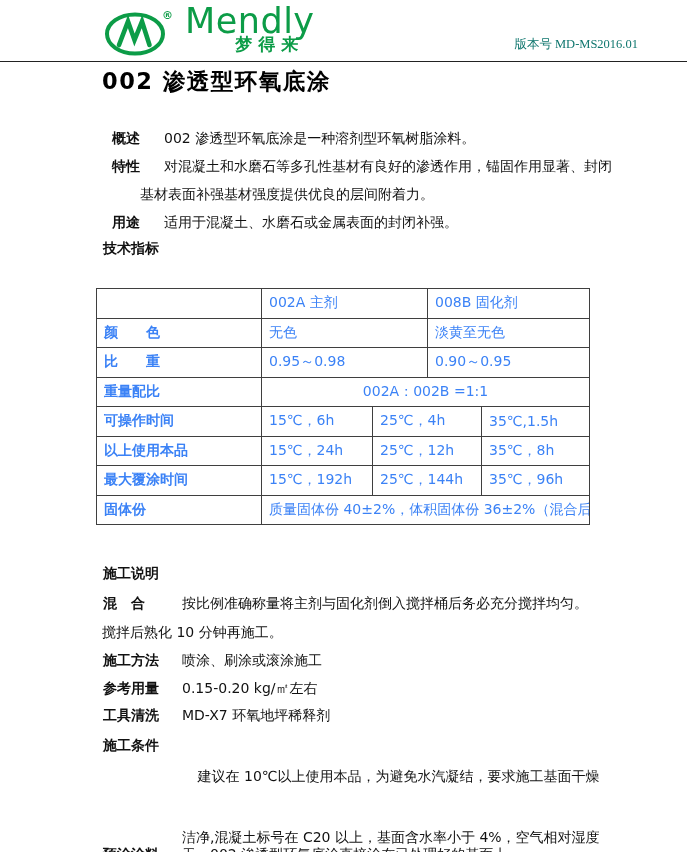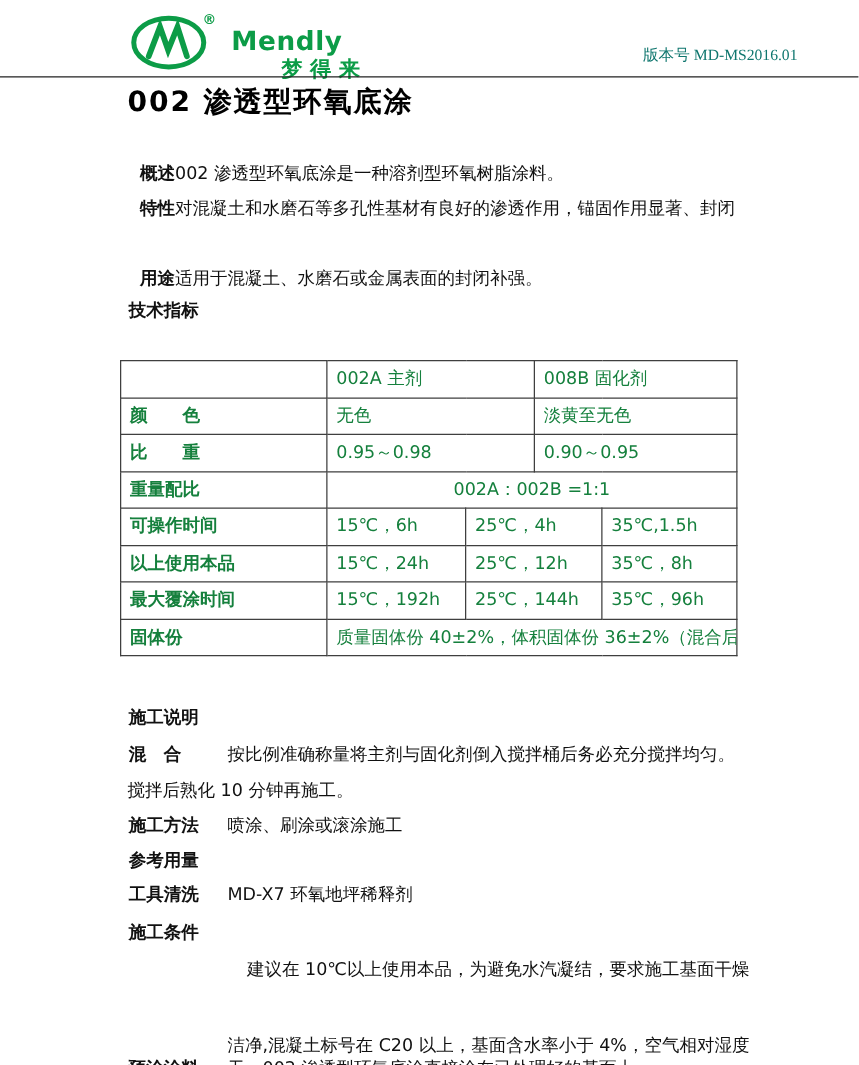--- a/index.html
+++ b/index.html
@@ -13,23 +13,22 @@
     font-family: "DejaVu Sans", sans-serif;
     font-size: 14px;
     overflow: hidden;
   }
 
   
   .logo { position: absolute; left: 104px; top: 8px; display: flex; align-items: flex-start; }
   .logo-mark { display: block; }
   .wordmark { margin-left: 9px; color: #0c9c47; }
   .brand-en {
-    font-size: 21px; font-weight: bold; line-height: 27px; letter-spacing: 0.5px;
+    font-size: 35px; font-weight: normal; line-height: 27px; letter-spacing: 0.5px;
     font-family: "DejaVu Sans", sans-serif;
-    margin-top: 12px;
   }
   .brand-cn {
     font-size: 17px; font-weight: bold; letter-spacing: 6px;
     margin-left: 40px; line-height: 19px; text-align: center;
   }
   .version {
     position: absolute; top: 36px; right: 49px;
     font-family: "Liberation Serif", serif;
     font-size: 12.5px; color: #0f766e;
   }
@@ -40,32 +39,32 @@
 
   
   .doc-title {
     position: absolute; left: 102px; top: 66px;
     font-size: 22.5px; font-weight: bold; letter-spacing: 1.5px; color: #000;
   }
 
   
   .intro-row { position: absolute; left: 103px; display: flex; white-space: pre; }
   .intro-label { font-weight: bold; width: 37px; flex: 0 0 37px; text-align: right; }
-  .intro-text { white-space: pre; }
+  .intro-text { white-space: pre; margin-left: 24px; }
   .row-overview { top: 130px; }
   .row-features { top: 158px; }
   .row-features2 { position: absolute; left: 140px; top: 186px; white-space: pre; }
   .row-usage { top: 214px; }
   .tech-heading { position: absolute; left: 103px; top: 240px; font-weight: bold; }
 
   
   .spec-table {
     position: absolute; left: 96px; top: 288px;
     border-collapse: collapse; table-layout: fixed;
-    width: 493px; font-size: 14px; color: #15803d;
+    width: 493px; font-size: 14px; color: #3b82f6;
   }
   .spec-table td {
     border: 1px solid #3f3f3f;
     height: 29.5px;
     padding: 0 0 0 7px;
     vertical-align: middle;
     white-space: pre;
     overflow: hidden;
   }
   .spec-table td.lab { font-weight: bold; }
@@ -110,20 +109,21 @@
 
   <div class="intro-row row-overview">
     <span class="intro-label">概述</span>
     <span class="intro-text">002 渗透型环氧底涂是一种溶剂型环氧树脂涂料。</span>
   </div>
 
   <div class="intro-row row-features">
     <span class="intro-label">特性</span>
     <span class="intro-text">对混凝土和水磨石等多孔性基材有良好的渗透作用，锚固作用显著、封闭</span>
   </div>
+  <div class="row-features2">基材表面补强基材强度提供优良的层间附着力。</div>
 
   <div class="intro-row row-usage">
     <span class="intro-label">用途</span>
     <span class="intro-text">适用于混凝土、水磨石或金属表面的封闭补强。</span>
   </div>
 
   <div class="tech-heading">技术指标</div>
 
   <table class="spec-table">
     <colgroup>
@@ -186,20 +186,21 @@
   </div>
   <div class="row-mixnote">搅拌后熟化 10 分钟再施工。</div>
 
   <div class="con-row row-method">
     <span class="con-label">施工方法</span>
     <span class="con-text">喷涂、刷涂或滚涂施工</span>
   </div>
 
   <div class="con-row row-amount">
     <span class="con-label">参考用量</span>
+    <span class="con-text">0.15-0.20 kg/㎡左右</span>
   </div>
 
   <div class="con-row row-tools">
     <span class="con-label">工具清洗</span>
     <span class="con-text">MD-X7 环氧地坪稀释剂</span>
   </div>
 
   <div class="con-row row-conditions">
     <span class="con-label">施工条件</span>
     <span class="con-text cond-lines">

